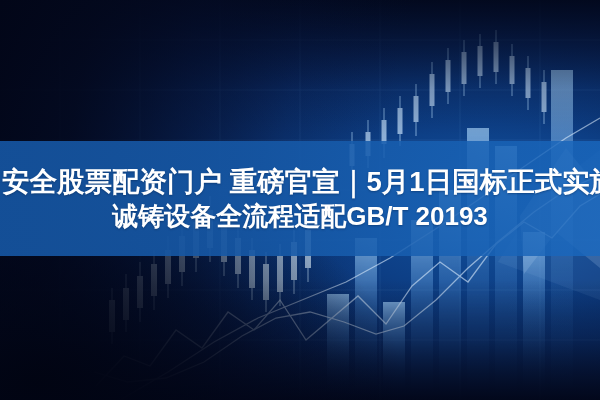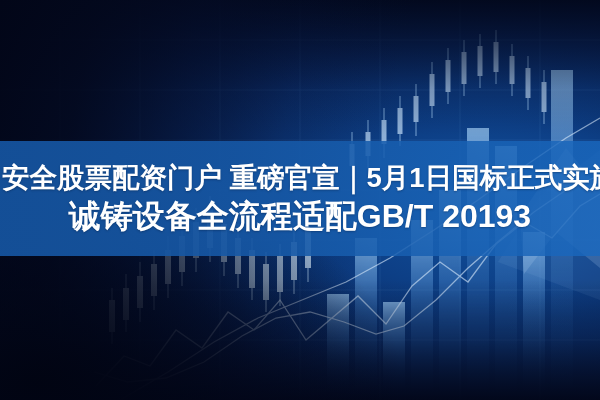--- a/index.html
+++ b/index.html
@@ -85,21 +85,21 @@
     white-space: nowrap;
     width: 600px;
     text-align: left;
     padding-left: 2px;
     box-sizing: border-box;
     margin-bottom: 6px;
     text-shadow: 0 1px 2px rgba(4,22,54,0.35);
   }
   .headline-2 {
     color: #ffffff;
-    font-size: 32px;
+    font-size: 26px;
     font-weight: bold;
     line-height: 1.08;
     white-space: nowrap;
     text-align: center;
     width: 600px;
     text-shadow: 0 1px 2px rgba(4,22,54,0.35);
   }
 </style>
 </head>
 <body>

